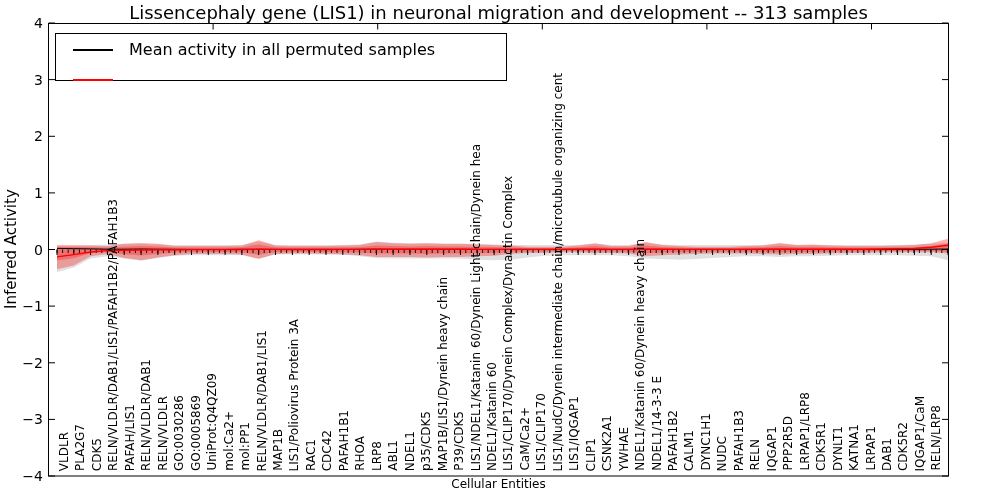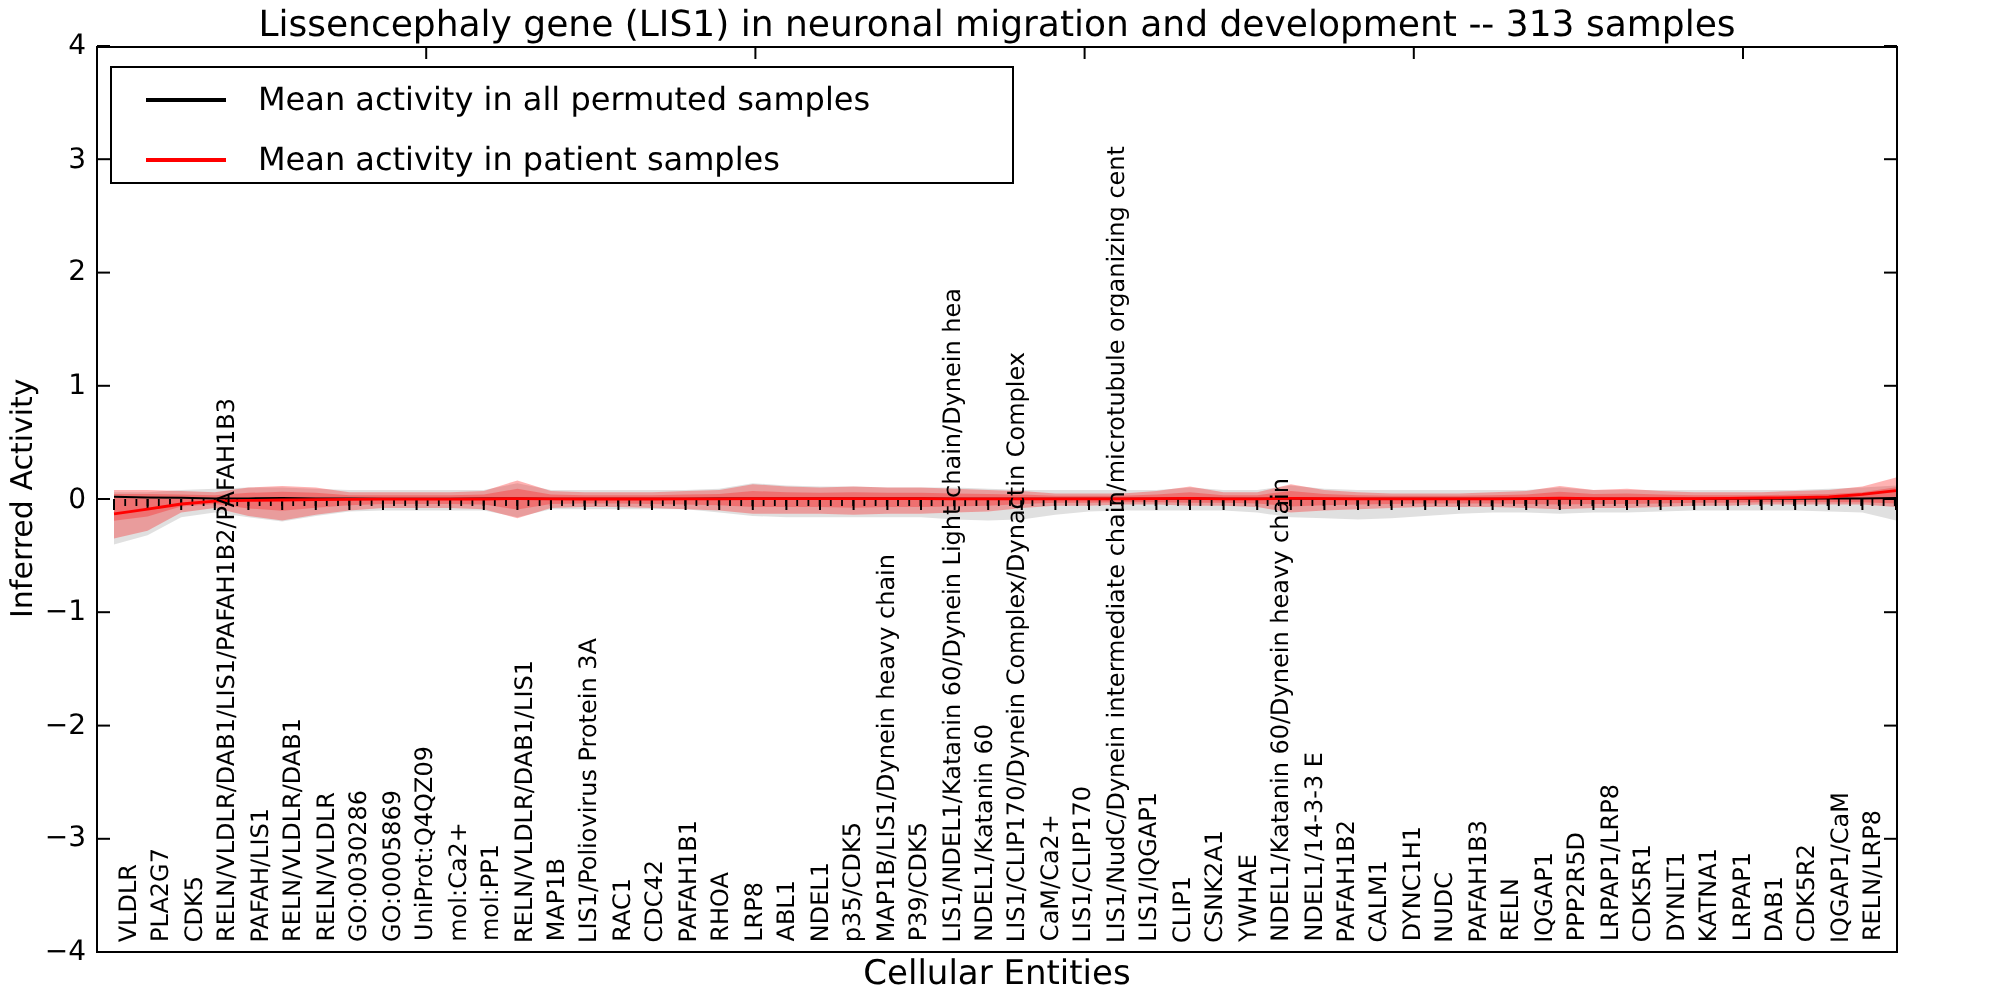--- a/index.html
+++ b/index.html
@@ -3,27 +3,27 @@
 <meta charset="utf-8">
 <style>
   html,body{margin:0;padding:0;background:#fff;}
   #fig{position:relative;width:1000px;height:500px;background:#fff;overflow:hidden;
        font-family:"DejaVu Sans","Liberation Sans",sans-serif;color:#000;}
   #chart-title{position:absolute;left:48px;top:2px;width:901px;text-align:center;
        font-size:18px;z-index:1;white-space:nowrap;}
   #ylabel{position:absolute;left:2px;top:23px;height:453px;writing-mode:vertical-rl;
        transform:rotate(180deg);text-align:center;font-size:15px;z-index:1;}
   #xlabel{position:absolute;left:48px;top:477px;width:901px;text-align:center;
-       font-size:17px;z-index:1;}
+       font-size:12px;z-index:1;}
   #chart-svg{position:absolute;left:0;top:0;z-index:2;}
   #xticks .xtick{position:absolute;bottom:29px;writing-mode:vertical-rl;
        transform:rotate(180deg);font-size:12px;line-height:13px;white-space:nowrap;z-index:3;}
   #yticks .ytick{position:absolute;left:0;width:43px;text-align:right;
        font-size:14px;line-height:18px;z-index:4;}
-  #legend{position:absolute;left:55px;top:33px;width:452px;height:59px;background:#fff;
+  #legend{position:absolute;left:55px;top:33px;width:452px;height:48px;background:#fff;
        border:1px solid #000;z-index:5;box-sizing:border-box;}
   .legend-row{display:flex;align-items:center;height:29px;margin-top:1px;}
   .legend-sample{display:inline-block;width:40px;height:0;border-top:2px solid #000;
        margin-left:17px;margin-right:16px;flex:0 0 auto;}
   .legend-label{font-size:16px;white-space:nowrap;}
 </style>
 </head>
 <body>
 
 <div id="fig">
@@ -342,16 +342,15 @@
       <div class="ytick" style="top: 410.375px;">−3</div>
       <div class="ytick" style="top: 467px;">−4</div>
     </div>
   <div id="legend">
       <div class="legend-row">
         <span class="legend-sample" style="border-top-color: rgb(0, 0, 0);"></span>
         <span class="legend-label">Mean activity in all permuted samples</span>
       </div>
       <div class="legend-row">
         <span class="legend-sample" style="border-top-color: rgb(255, 0, 0);"></span>
-        <span class="legend-label">Mean activity in patient samples</span>
       </div>
     </div>
 </div>
 
 </body></html>

